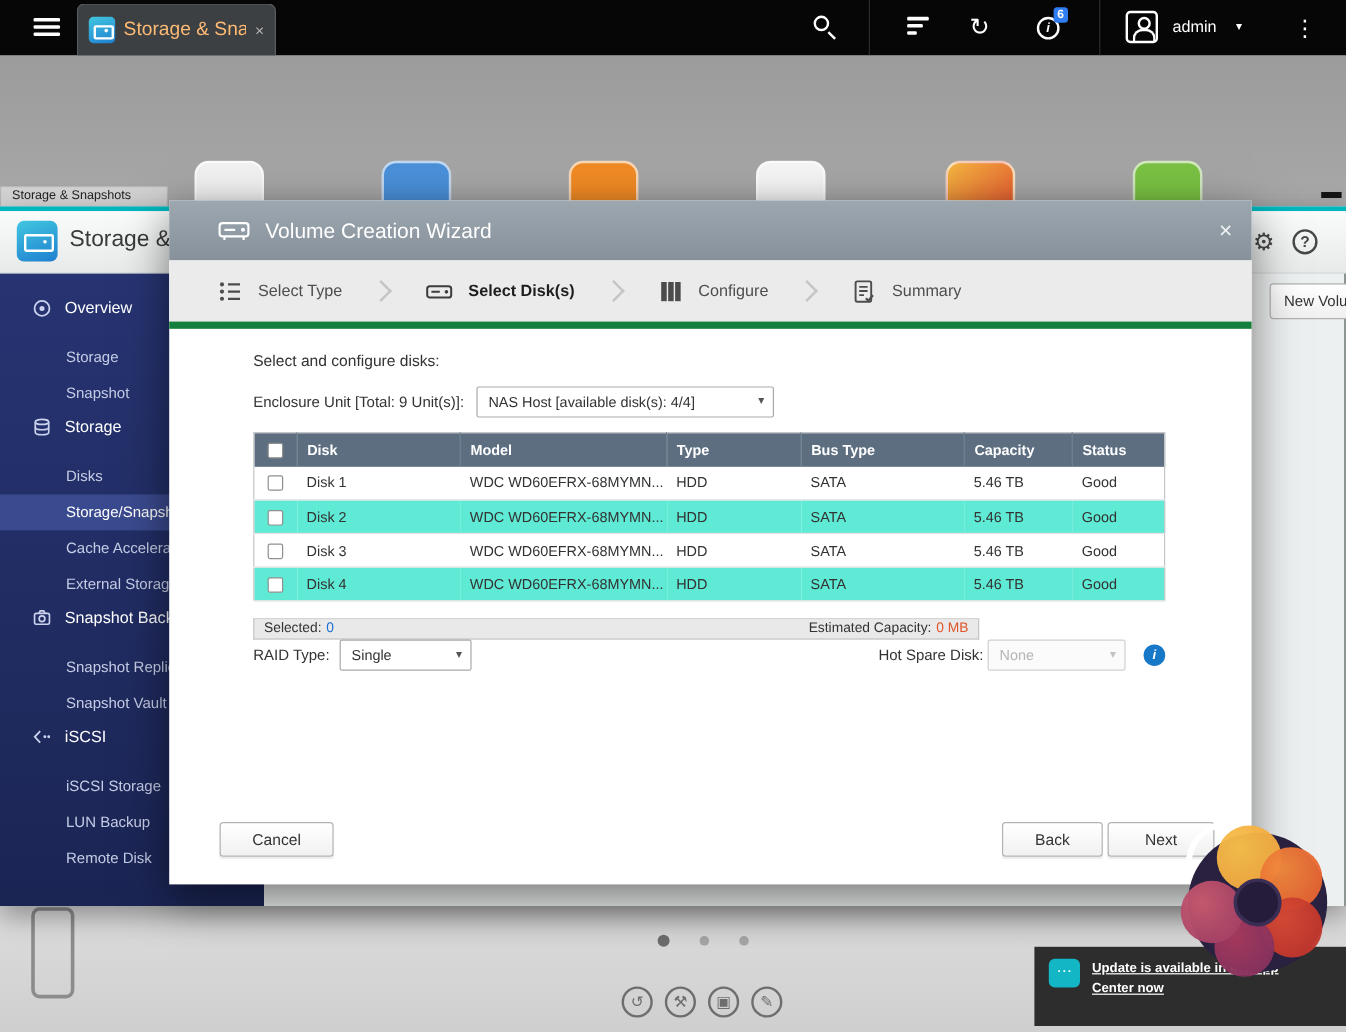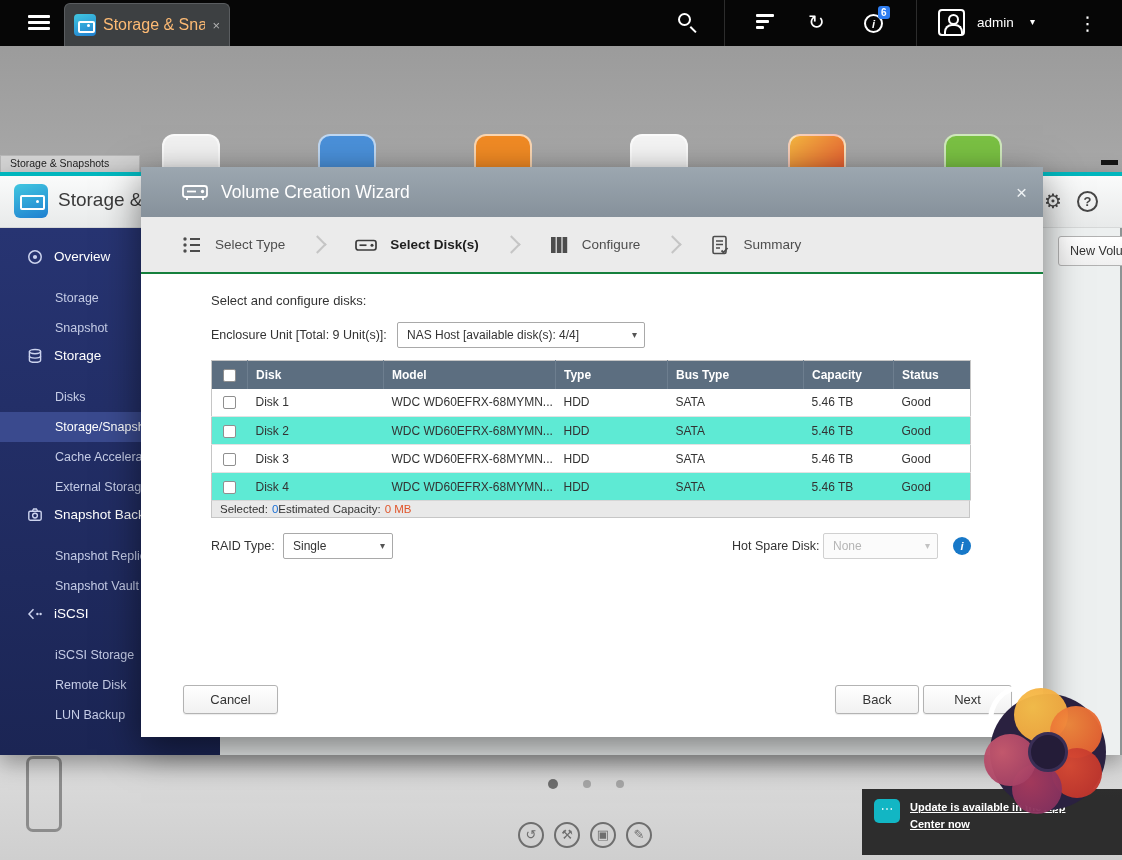--- a/index.html
+++ b/index.html
@@ -70,21 +70,21 @@
     border:1px solid #b2b2b2;border-radius:3px;font-size:12.5px;color:#333;line-height:28px;padding-left:11px;cursor:pointer;z-index:2}
 
   
   .modal{position:absolute;left:141px;top:167px;width:902px;height:570px;background:#fff;z-index:3;
     box-shadow:0 12px 36px rgba(0,0,0,.5)}
   .modal-header{height:50px;background:linear-gradient(#9ca7b0,#86919b);display:flex;align-items:center;
     padding:0 16px 0 40px}
   .mh-icon{margin-right:12px;display:flex}
   .mh-title{color:#fff;font-size:17.5px;font-weight:normal}
   .mh-close{margin-left:auto;color:#eef2f4;font-size:19px;line-height:19px;cursor:pointer}
-  .steps{height:57px;background:#ebebeb;border-bottom:2px solid #15803d;display:flex;align-items:center;padding-left:40px}
+  .steps{height:57px;background:#ebebeb;border-bottom:6px solid #15803d;display:flex;align-items:center;padding-left:40px}
   .step{display:flex;align-items:center;gap:12px;cursor:pointer}
   .step-label{font-size:13.5px;color:#4e4e4e}
   .step.active .step-label{color:#1e1e1e;font-weight:bold}
   .step-chev{width:13px;height:13px;border-top:2px solid #c5c5c5;border-right:2px solid #c5c5c5;
     transform:rotate(45deg);margin:0 30px 0 26px}
 
   .m-section-label{position:absolute;left:70px;top:126px;font-size:13px;color:#333}
   .m-enc-label{position:absolute;left:70px;top:161px;font-size:12.5px;color:#333}
   .select{position:absolute;height:26px;background:#fff;border:1px solid #a9a9a9;border-radius:2px;font-size:12px;
     color:#333;line-height:24px;padding:0 22px 0 9px;cursor:pointer;white-space:nowrap;overflow:hidden}
@@ -98,23 +98,23 @@
   table.disk-table{position:absolute;left:70px;top:193px;width:759px;border-collapse:collapse;table-layout:fixed;
     border:1px solid #c6c6c6}
   .disk-table th{background:#5c6e80;color:#fff;font-size:12px;font-weight:bold;text-align:left;height:28px;
     padding-left:8px;border-right:1px solid #6d7e8f}
   .disk-table th:last-child{border-right:none}
   .disk-table td{height:28px;font-size:12px;color:#333;padding-left:8px;border-bottom:1px solid #e2e2e2}
   .disk-table tr.alt td{background:#5eead4}
   .disk-table .c-cb{text-align:center;padding-left:0}
   .cb{display:inline-block;width:13px;height:13px;background:#fff;border:1px solid #8f8f8f;border-radius:2px;
     vertical-align:middle;cursor:pointer}
-  .table-footer{position:absolute;left:70px;top:333px;width:759px;height:18px;background:#e9e9e9;
+  .table-footer{position:absolute;left:70px;top:348px;width:605px;height:18px;background:#e9e9e9;
     border:1px solid #c6c6c6;border-top:1px solid #d6d6d6;display:flex;align-items:center;
-    justify-content:flex-start;padding:0 8px;font-size:11.5px;color:#333}
+    justify-content:space-between;padding:0 8px;font-size:11.5px;color:#333}
   .val-blue{color:#1a6fd4;margin-left:4px}
   .val-red{color:#e0552b;margin-left:4px}
 
   .raid-label{position:absolute;left:70px;top:372px;font-size:12.5px;color:#333}
   .hot-label{position:absolute;left:591px;top:372px;font-size:12.5px;color:#333}
   .info-dot{position:absolute;left:812px;top:370px;width:18px;height:18px;border-radius:50%;background:#1778c8;
     color:#fff;font-size:11px;font-weight:bold;font-style:italic;text-align:center;line-height:18px;cursor:pointer}
 
   .btn{position:absolute;height:29px;background:linear-gradient(#fff,#f1f1f1);border:1px solid #b3b3b3;border-radius:3px;
     font-size:13px;color:#333;text-align:center;line-height:27px;cursor:pointer;box-shadow:0 1px 1px rgba(0,0,0,.08)}
@@ -235,22 +235,22 @@
 
       <div class="side-sec">
         <svg width="16" height="16" viewBox="0 0 16 16">
             <path d="M6.5 3.2L2 8l4.5 4.8" fill="none" stroke="currentColor" stroke-width="1.5"></path>
             <circle cx="10.4" cy="8" r="1.2" fill="currentColor"></circle>
             <circle cx="13.6" cy="8" r="1.2" fill="currentColor"></circle>
           </svg>
         <span>iSCSI</span>
       </div>
       <div class="side-item">iSCSI Storage</div>
+      <div class="side-item">LUN Backup</div>
       <div class="side-item">Remote Disk</div>
-      <div class="side-item">LUN Backup</div>
     </div>
 
     <div class="new-vol-btn">New Volume</div>
     <div class="win-right-line"></div>
   </div>
 
   <div class="modal">
     <div class="modal-header">
       <span class="mh-icon">
         <svg width="28" height="24" viewBox="0 0 28 24">

